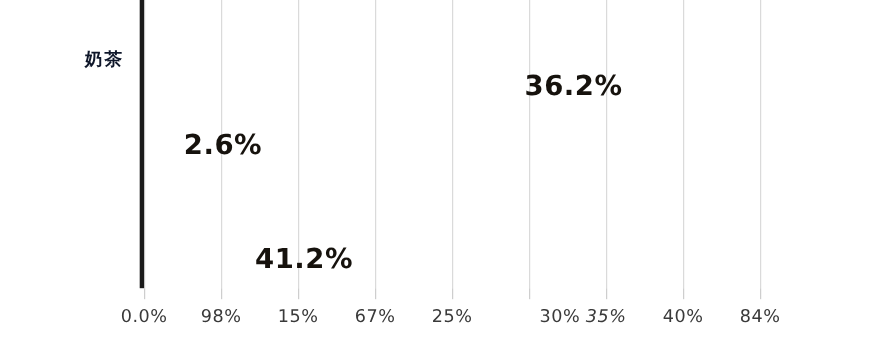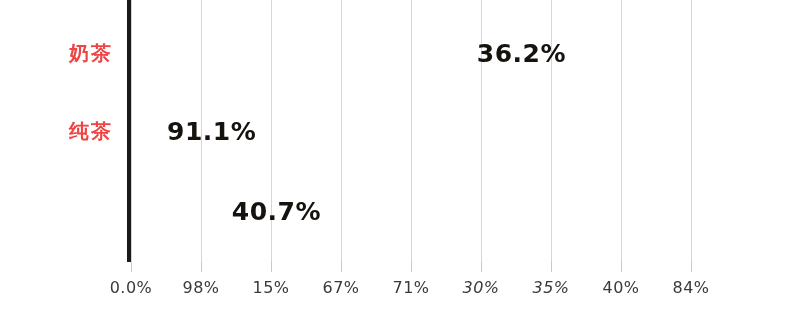--- a/index.html
+++ b/index.html
@@ -63,34 +63,35 @@
     height: 43px;
     line-height: 43px;
     font-size: 25px;
     font-weight: bold;
     color: #16120d;
     letter-spacing: 0.5px;
     white-space: nowrap;
   }
   .bar-value.inside {
     right: 10px;
+    margin-top: 24px;
   }
   .bar-value.outside {
     left: calc(100% + 6px);
   }
 
   
   .cat-label {
     position: absolute;
     right: 0;
     width: 110px;
     text-align: right;
-    font-size: 20px;
+    font-size: 16px;
     font-weight: bold;
-    color: #ef4444;
+    color: #0f172a;
     letter-spacing: 2px;
     height: 43px;
     line-height: 43px;
   }
   #cat-labels {
     position: absolute;
     left: 0px;
     top: 0px;
     width: 113px;
     height: 262px;
@@ -138,49 +139,48 @@
         <div class="gridline" style="left: 490px;"></div>
         <div class="gridline" style="left: 560px;"></div>
       </div>
     <div id="bars">
         <div class="bar-row" style="top: 32px; width: 445px;">
           <div class="bar"></div>
           <div class="bar-value inside">36.2%</div>
         </div>
         <div class="bar-row" style="top: 110px; width: 30px;">
           <div class="bar"></div>
-          <div class="bar-value outside">91.1%</div>
+          <div class="bar-value outside">2.6%</div>
         </div>
         <div class="bar-row" style="top: 190px; width: 200px;">
           <div class="bar"></div>
-          <div class="bar-value inside">40.7%</div>
+          <div class="bar-value inside">41.2%</div>
         </div>
       </div>
   </div>
 
   <div id="y-axis-line"></div>
 
   <div id="cat-labels">
       <div class="cat-label" style="top: 32px;">奶茶</div>
-      <div class="cat-label" style="top: 110px;">纯茶</div>
     </div>
 
   <div id="x-axis">
       <div class="tick-mark" style="left: 131px;"></div>
       <div class="tick-label" style="left: 131px;">0.0%</div>
       <div class="tick-mark" style="left: 201px;"></div>
       <div class="tick-label" style="left: 201px;">98%</div>
       <div class="tick-mark" style="left: 271px;"></div>
       <div class="tick-label" style="left: 271px; text-align: center;">15%</div>
       <div class="tick-mark" style="left: 341px;"></div>
       <div class="tick-label" style="left: 341px;">67%</div>
       <div class="tick-mark" style="left: 411px;"></div>
-      <div class="tick-label" style="left: 411px;">71%</div>
+      <div class="tick-label" style="left: 411px;">25%</div>
       <div class="tick-mark" style="left: 481px;"></div>
-      <div class="tick-label" style="left: 481px; font-style: italic;">30%</div>
+      <div class="tick-label" style="left: 509px;">30%</div>
       <div class="tick-mark" style="left: 551px;"></div>
       <div class="tick-label" style="left: 551px; font-style: italic;">35%</div>
       <div class="tick-mark" style="left: 621px;"></div>
       <div class="tick-label" style="left: 621px;">40%</div>
       <div class="tick-mark" style="left: 691px;"></div>
       <div class="tick-label" style="left: 691px;">84%</div>
     </div>
 
 </div>
 

